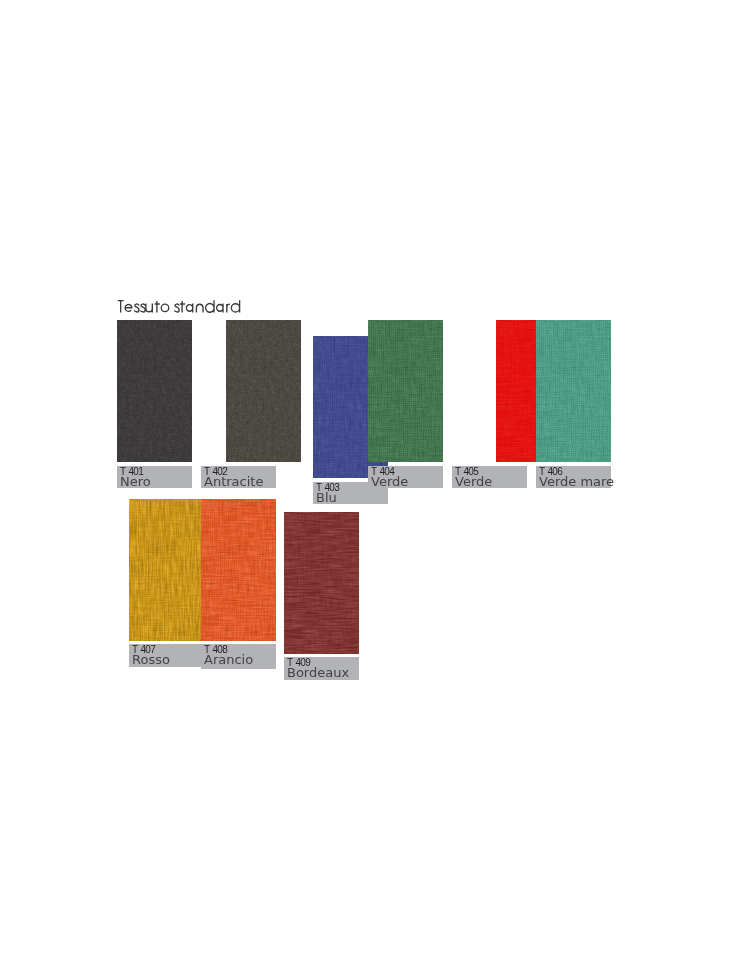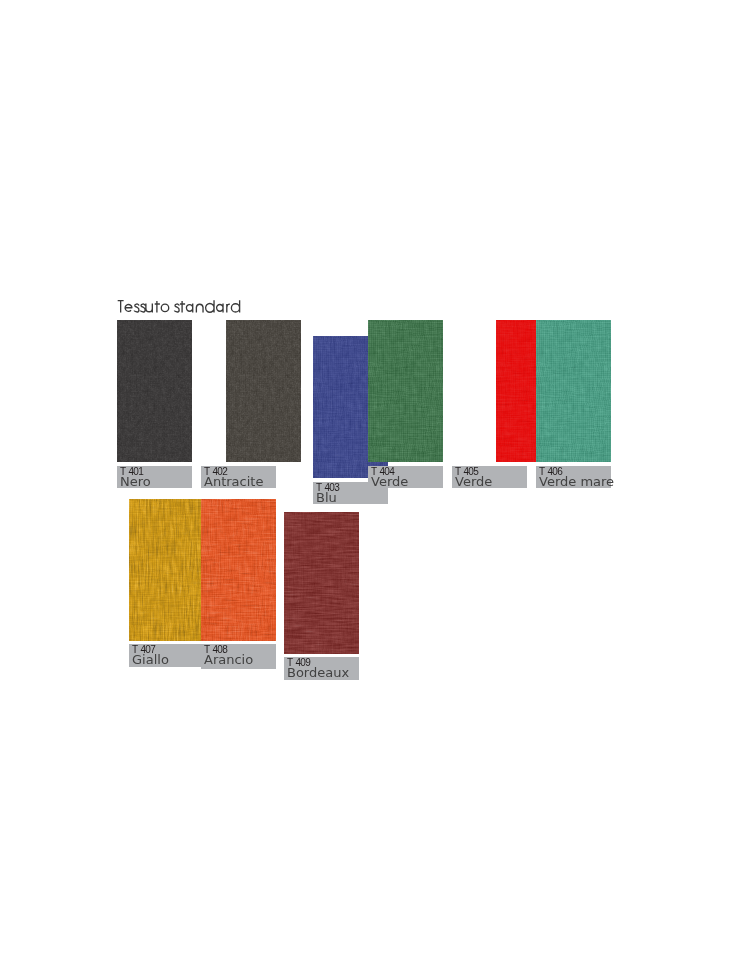--- a/index.html
+++ b/index.html
@@ -287,21 +287,21 @@
             </svg>
             <svg class="tex-layer" width="75" height="142" style="mix-blend-mode:luminosity;opacity:0.06">
               <rect width="75" height="142" filter="url(#f-fleck)"></rect>
             </svg>
             <svg class="tex-layer" width="75" height="142" style="mix-blend-mode:luminosity;opacity:0.05">
               <rect width="75" height="142" filter="url(#f-speck)"></rect>
             </svg>
           </div>
           <div class="swatch-label" style="top:145px;height:23px;background:#b1b3b6">
             <span class="lbl-code">T 407</span>
-            <span class="lbl-name">Giallo</span>
+            <span class="lbl-name">Rosso</span>
           </div>
         </div>
         <div class="swatch" style="left: 84px; top: 179px;">
           <div class="swatch-img" style="background:#e05626">
             <svg class="tex-layer" width="75" height="142" style="mix-blend-mode:luminosity;opacity:0.21">
               <rect x="-12" y="-12" width="99" height="166" fill="url(#weavepat)" filter="url(#f-warp)"></rect>
             </svg>
             <svg class="tex-layer" width="75" height="142" style="mix-blend-mode:luminosity;opacity:0.14">
               <rect width="75" height="142" filter="url(#f-vstreak)"></rect>
             </svg>

